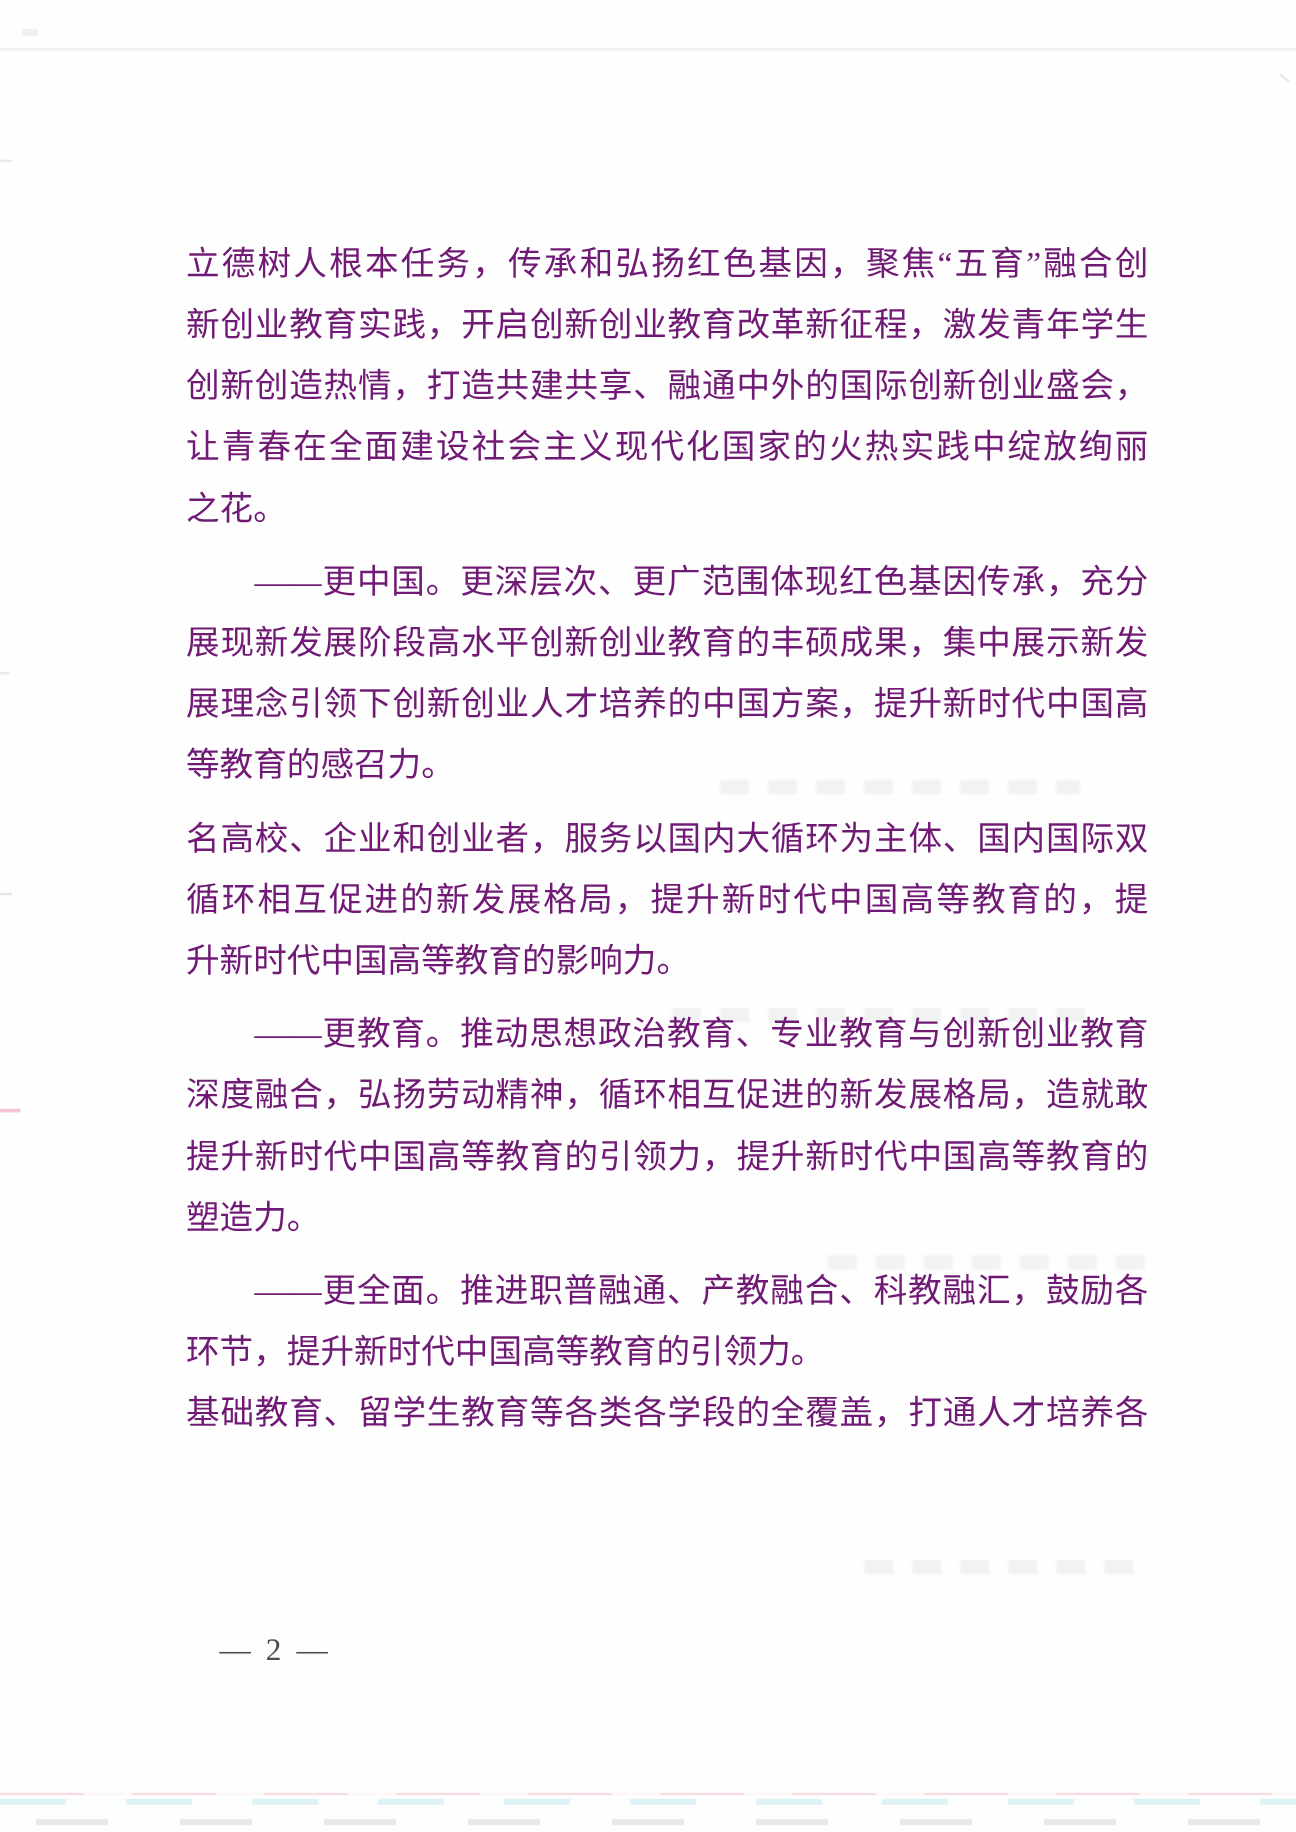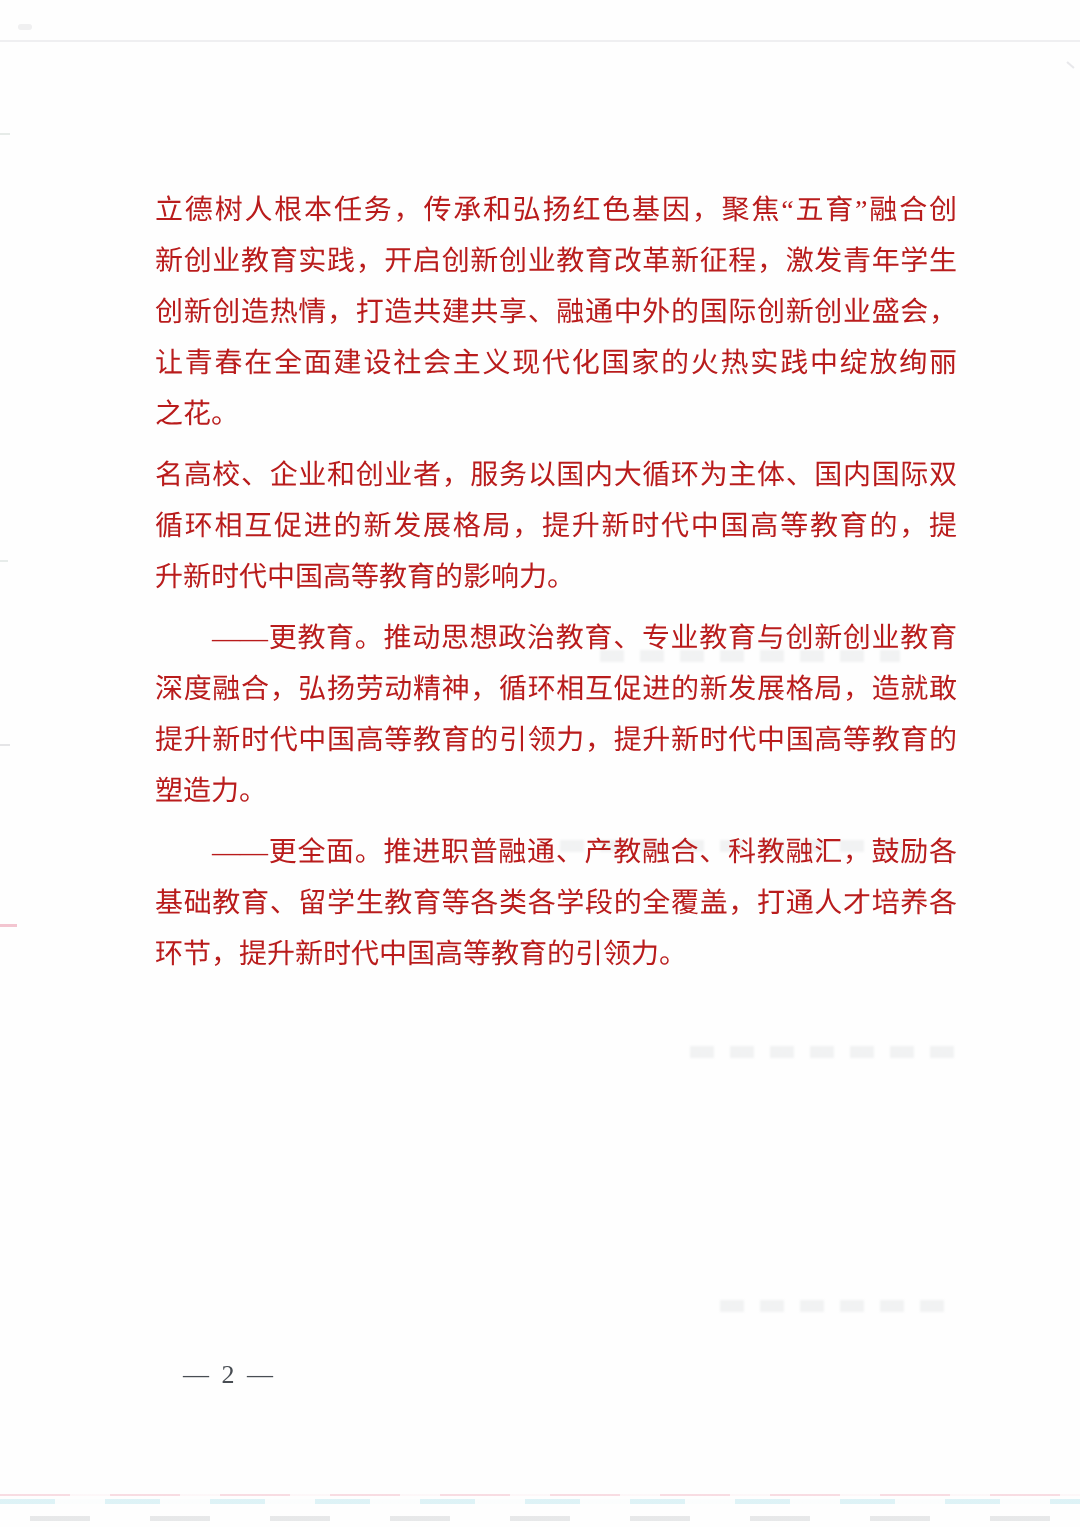--- a/index.html
+++ b/index.html
@@ -12,23 +12,23 @@
     width: 1080px;
     height: 1527px;
     background: #fefefe;
     overflow: hidden;
     font-family: "Liberation Serif", "DejaVu Serif", serif;
   }
   
   .text-block {
     position: absolute;
     left: 155px;
-    top: 184px;
+    top: 195px;
     width: 802px;
-    color: #b91c1c;
+    color: #701a75;
   }
   .paragraph { margin: 0 0 10px 0; }
   .line {
     height: 51px;
     line-height: 51px;
     font-size: 28px;
     text-align: justify;
     text-align-last: justify;
     overflow: hidden;
   }
@@ -108,32 +108,38 @@
 
   <div class="text-block">
       <div class="paragraph">
         <div class="line">立德树人根本任务，传承和弘扬红色基因，聚焦“五育”融合创</div>
         <div class="line">新创业教育实践，开启创新创业教育改革新征程，激发青年学生</div>
         <div class="line">创新创造热情，打造共建共享、融通中外的国际创新创业盛会，</div>
         <div class="line">让青春在全面建设社会主义现代化国家的火热实践中绽放绚丽</div>
         <div class="line endline">之花。</div>
       </div>
       <div class="paragraph">
+        <div class="line indent">——更中国。更深层次、更广范围体现红色基因传承，充分</div>
+        <div class="line">展现新发展阶段高水平创新创业教育的丰硕成果，集中展示新发</div>
+        <div class="line">展理念引领下创新创业人才培养的中国方案，提升新时代中国高</div>
+        <div class="line endline">等教育的感召力。</div>
+      </div>
+      <div class="paragraph">
         <div class="line">名高校、企业和创业者，服务以国内大循环为主体、国内国际双</div>
         <div class="line">循环相互促进的新发展格局，提升新时代中国高等教育的，提</div>
         <div class="line endline">升新时代中国高等教育的影响力。</div>
       </div>
       <div class="paragraph">
         <div class="line indent">——更教育。推动思想政治教育、专业教育与创新创业教育</div>
         <div class="line">深度融合，弘扬劳动精神，循环相互促进的新发展格局，造就敢</div>
         <div class="line">提升新时代中国高等教育的引领力，提升新时代中国高等教育的</div>
         <div class="line endline">塑造力。</div>
       </div>
       <div class="paragraph">
         <div class="line indent">——更全面。推进职普融通、产教融合、科教融汇，鼓励各</div>
+        <div class="line endline">环节，提升新时代中国高等教育的引领力。</div>
         <div class="line">基础教育、留学生教育等各类各学段的全覆盖，打通人才培养各</div>
-        <div class="line endline">环节，提升新时代中国高等教育的引领力。</div>
       </div>
     </div>
 
   <div class="page-number">— 2 —</div>
 
 </div>
 
 </body></html>

